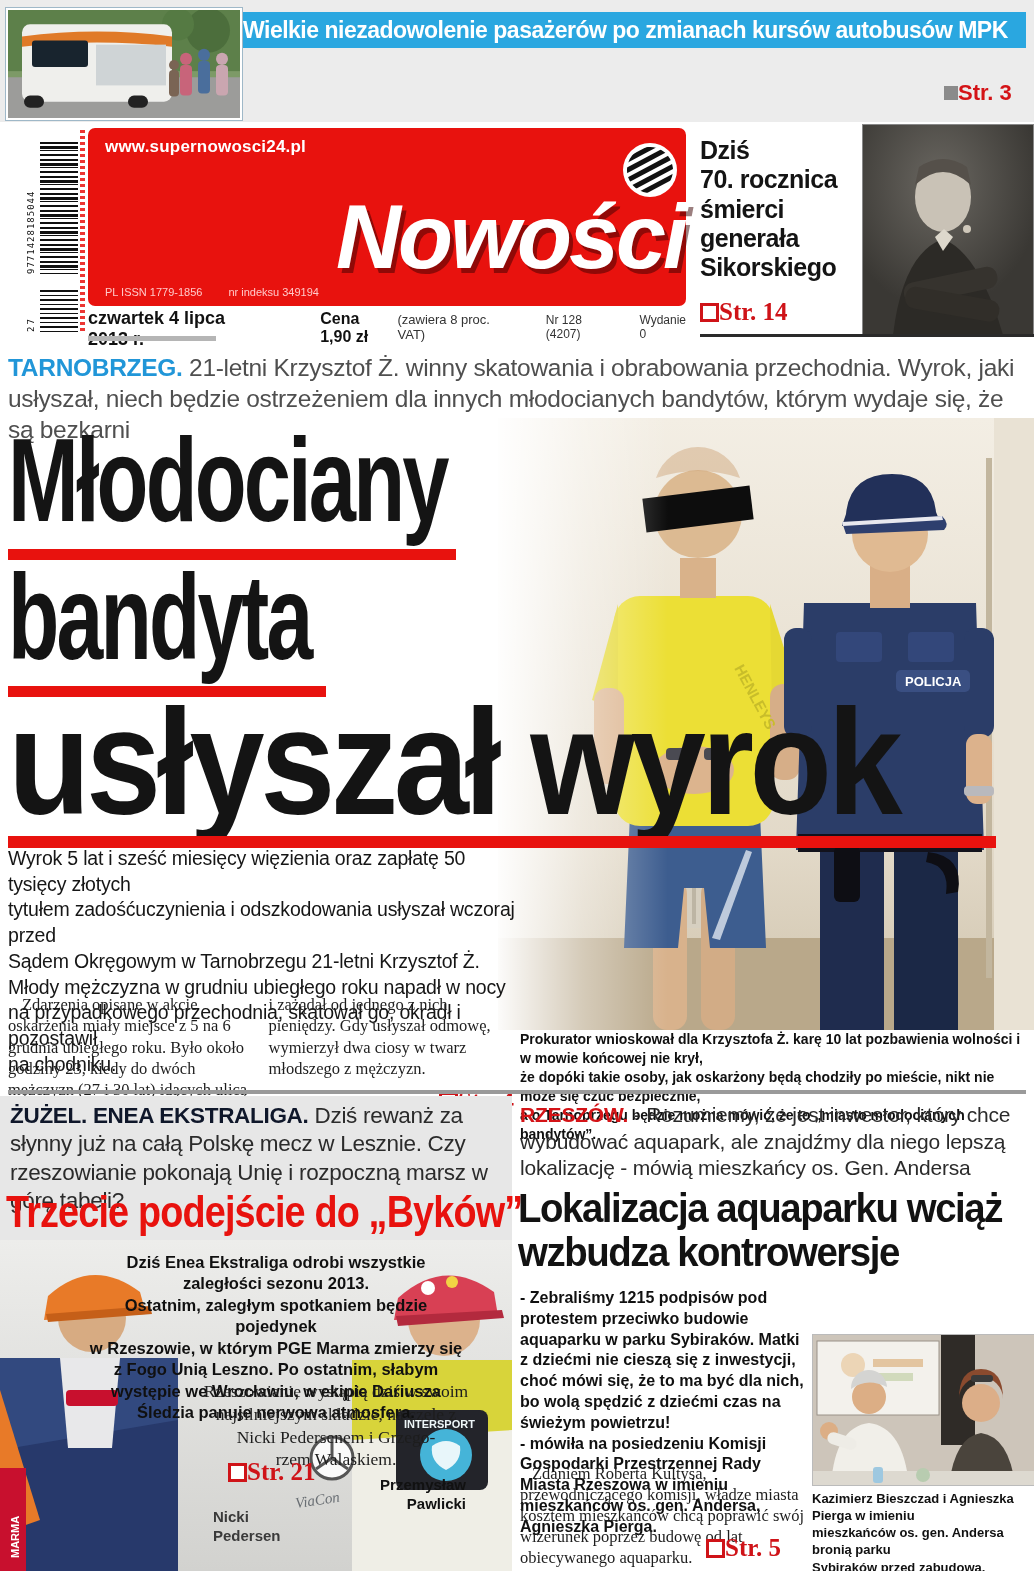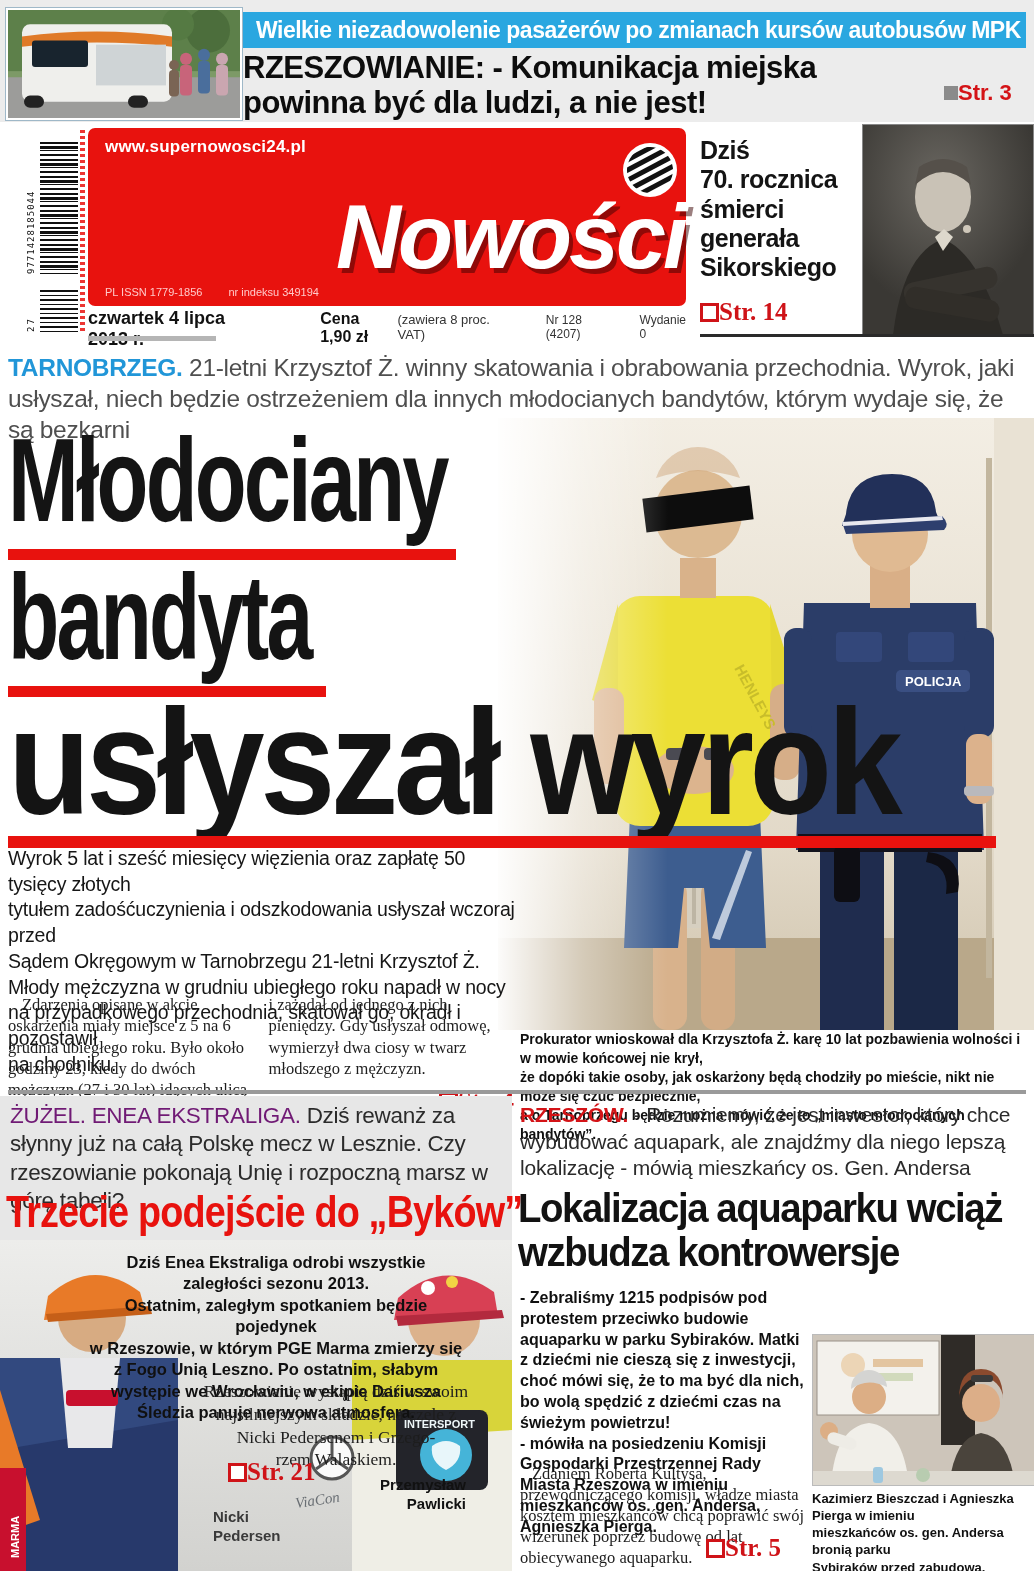--- a/index.html
+++ b/index.html
@@ -5,21 +5,21 @@
   html,body{margin:0;padding:0;background:#ffffff;}
   .page{position:relative;width:1034px;height:1571px;background:#fff;overflow:hidden;
         font-family:"Liberation Sans",sans-serif;color:#111;}
   .abs{position:absolute;}
   .preline{white-space:pre-line;}
 
   
   .top-strip{left:0;top:0;width:1034px;height:122px;background:#ececec;}
   .bus-photo{left:6px;top:8px;width:232px;height:108px;border:2px solid #fff;outline:1px solid #9fb8c8;}
   .kicker-bar{left:243px;top:12px;width:783px;height:36px;background:#2aa7e0;color:#fff;
-              font-weight:bold;font-size:23px;line-height:36px;padding-left:13px;box-sizing:border-box;
+              font-weight:bold;font-size:23px;line-height:36px;box-sizing:border-box;
               letter-spacing:-.5px;}
   .top-headline{left:243px;top:50px;width:720px;font-size:31px;font-weight:bold;line-height:1.13;
                 color:#0d0d0d;letter-spacing:-.5px;}
   .top-ref{left:944px;top:80px;display:flex;align-items:center;gap:0;}
   .grey-sq{width:14px;height:14px;background:#8b8b8b;display:inline-block;}
   .red-txt{color:#d41317;font-weight:bold;font-size:22px;}
 
   
   .barcode{left:26px;top:142px;width:54px;height:196px;}
   .bc-digits{position:absolute;left:0;top:0;height:132px;width:12px;font-family:"DejaVu Sans Mono",monospace;
@@ -74,21 +74,21 @@
   .cols{left:8px;top:994px;width:506px;display:grid;grid-template-columns:1fr 1fr;column-gap:15px;
         font-family:"Liberation Serif",serif;font-size:16.5px;line-height:1.29;color:#1d1d1d;}
   .cols .c1{text-indent:14px;}
   .col-ref{display:flex;justify-content:flex-end;margin-top:6px;}
   .main-caption{left:520px;top:1030px;width:510px;font-size:14px;font-weight:bold;line-height:1.36;color:#101010;}
   .mid-rule{left:8px;top:1090px;width:1018px;height:4px;background:#9a9a9a;}
 
   
   .bl-bg{left:0;top:1096px;width:512px;height:475px;background:#e7e7e7;}
   .bl-tag{left:10px;top:1102px;width:496px;font-size:22.5px;line-height:1.26;color:#2b2b2b;letter-spacing:-.3px;}
-  .bl-tag .tag{color:#701a75;font-weight:normal;}
+  .bl-tag .tag{color:#0f172a;font-weight:bold;}
   .bl-head{left:6px;top:1186px;font-size:45px;font-weight:bold;color:#e8120e;letter-spacing:-1px;
            transform:scaleX(.84);transform-origin:0 0;white-space:nowrap;}
   .speedway-photo{left:0;top:1240px;width:512px;height:331px;}
   .bl-body{left:86px;top:1252px;width:380px;text-align:center;font-size:16.5px;font-weight:bold;line-height:1.3;color:#101010;}
   .bl-serif{left:188px;top:1380px;width:296px;text-align:center;font-family:"Liberation Serif",serif;
             font-size:17.5px;line-height:1.3;color:#1d1d1d;}
   .bl-ref{left:228px;top:1458px;}
   .rider-right{left:298px;top:1476px;width:168px;text-align:right;font-weight:bold;font-size:15px;line-height:1.25;color:#111;}
   .rider-left{left:213px;top:1508px;width:130px;font-weight:bold;font-size:15px;line-height:1.25;color:#3a3a3a;}
 
@@ -135,22 +135,20 @@
         <circle cx="214" cy="48" r="6"></circle>
         <rect x="208" y="54" width="12" height="30" rx="4"></rect>
       </g>
     <g fill="#7a6454">
         <circle cx="166" cy="54" r="5"></circle>
         <rect x="161" y="59" width="10" height="26" rx="4"></rect>
       </g>
   </svg>
 
   <div class="abs kicker-bar">Wielkie niezadowolenie pasażerów po zmianach kursów autobusów MPK</div>
-  <div class="abs top-headline preline">RZESZOWIANIE: - Komunikacja miejska
-powinna być dla ludzi, a nie jest!</div>
   <div class="abs top-ref">
     <span class="grey-sq"></span>
     <span class="red-txt">Str. 3</span>
   </div>
 
   <div class="abs barcode">
     <div class="bc-digits">9771428185044</div>
     <div class="bc-bars1"></div>
     <div class="bc-digits2">27</div>
     <div class="bc-bars2"></div>

